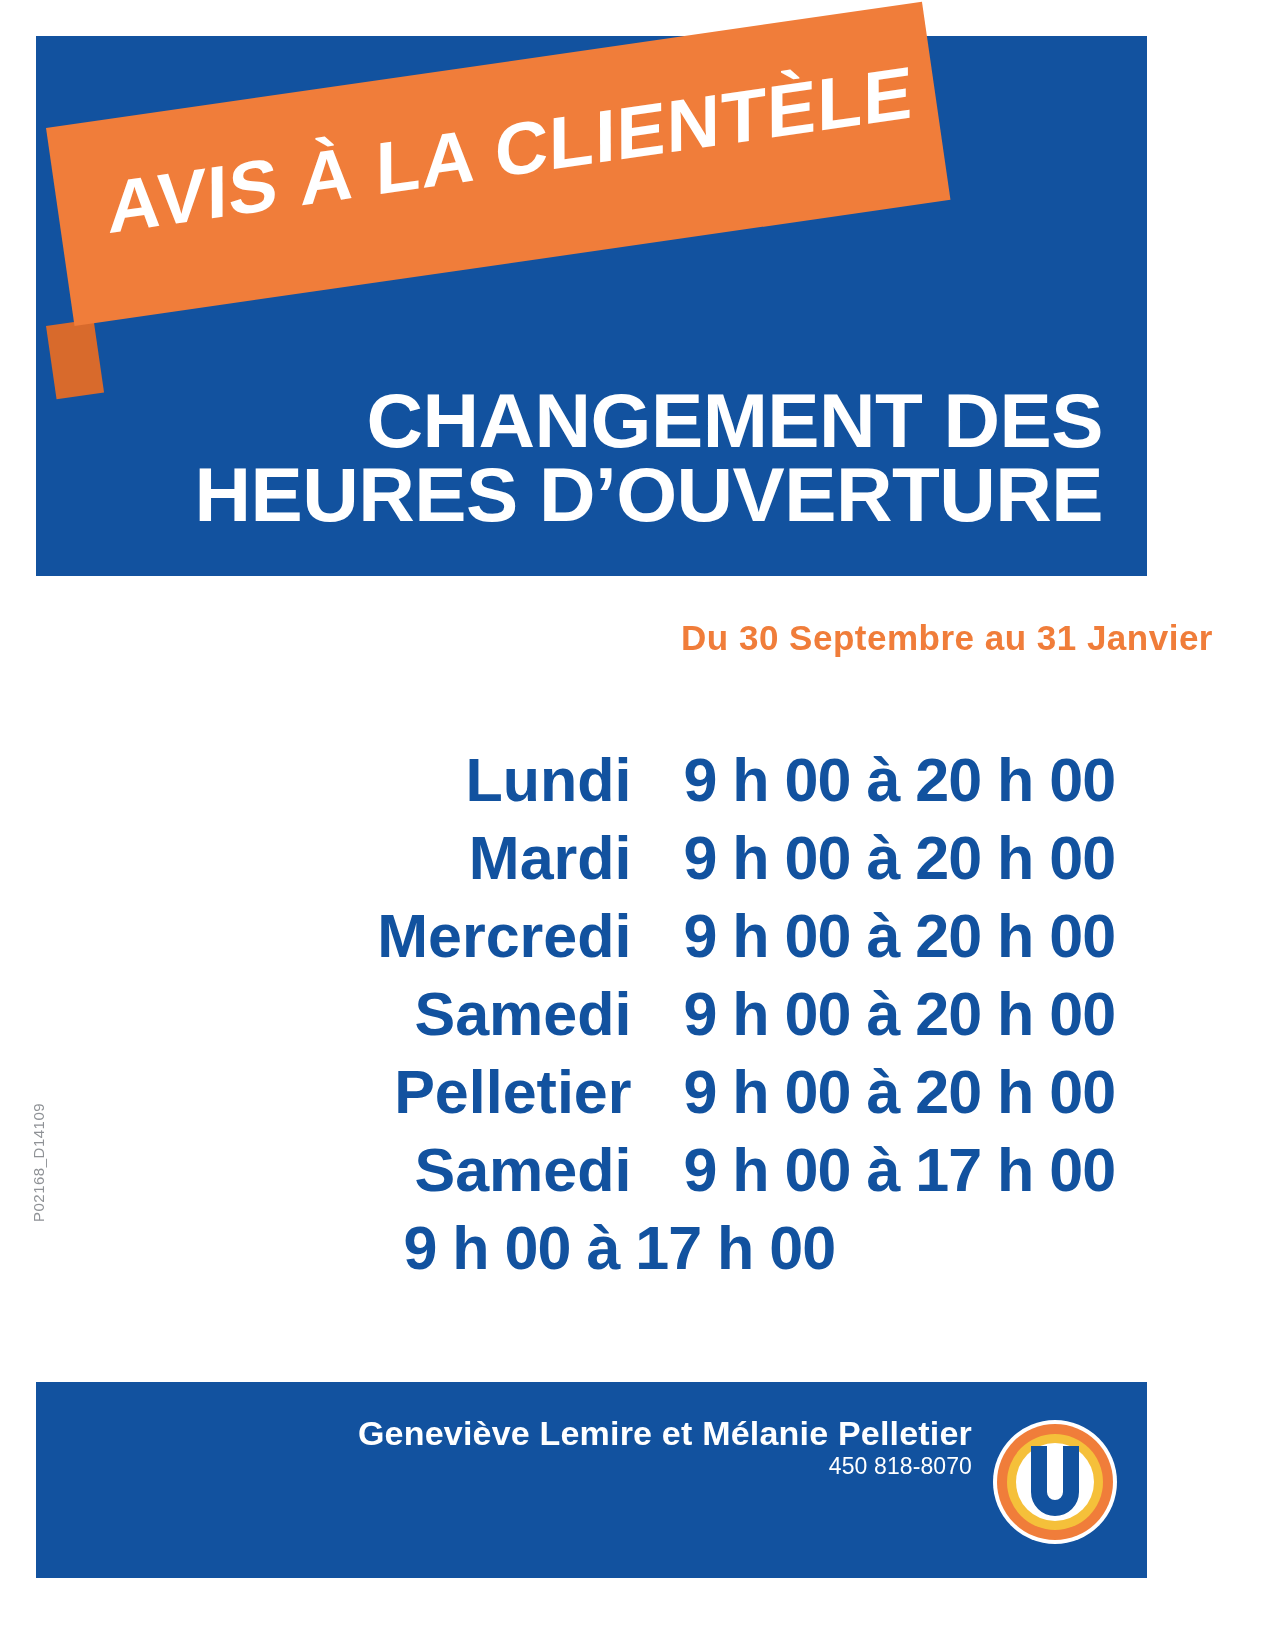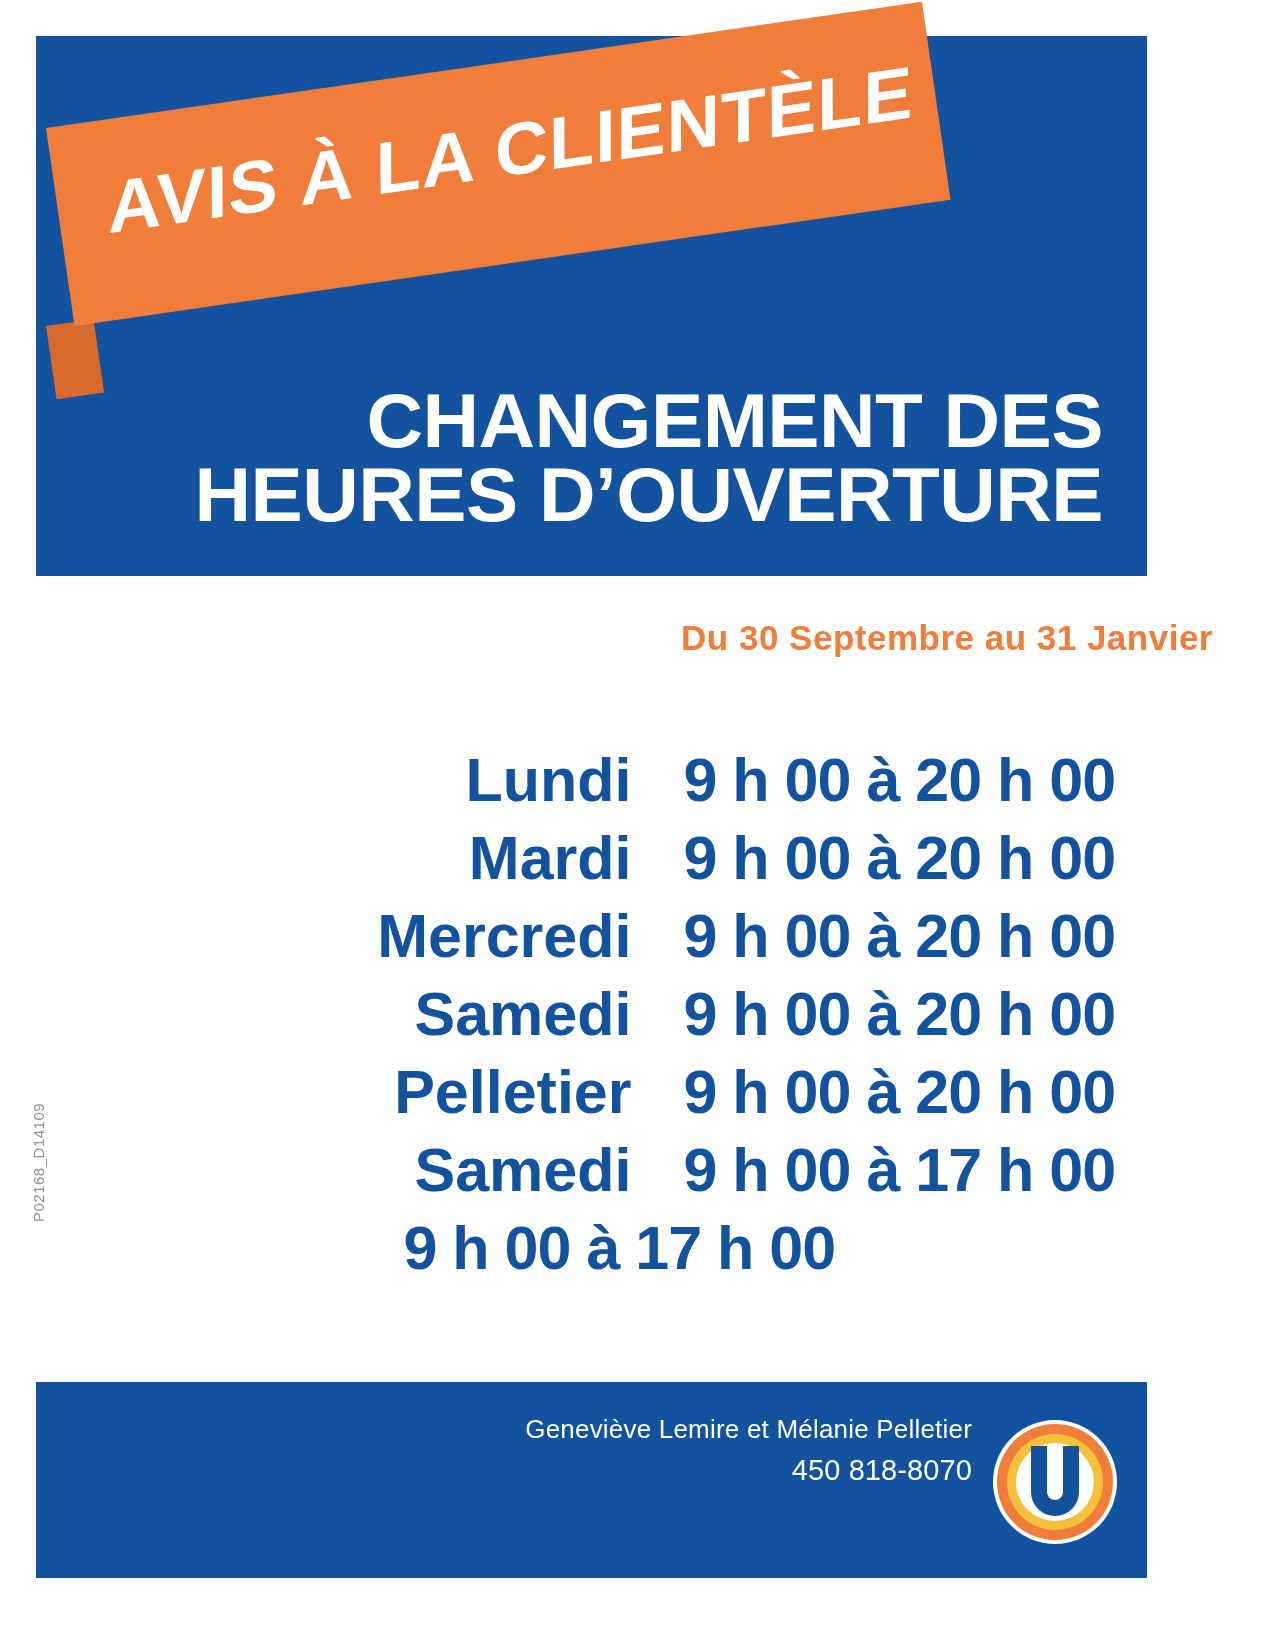--- a/index.html
+++ b/index.html
@@ -148,32 +148,32 @@
     background: #12529f;
   }
   .footer-text {
     position: absolute;
     right: 175px;
     top: 32px;
     text-align: right;
     color: #ffffff;
   }
   .footer-name {
-    font-size: 26px;
-    font-weight: normal;
+    font-size: 34px;
+    font-weight: bold;
     letter-spacing: 0.2px;
   }
   .footer-address {
     font-size: 23px;
     margin-top: 7px;
     letter-spacing: 0.1px;
   }
   .footer-phone {
-    font-size: 29px;
-    margin-top: 9px;
+    font-size: 23px;
+    margin-top: 0;
     letter-spacing: 0.1px;
   }
 
   
   .logo {
     position: absolute;
     right: 28px;
     top: 36px;
     width: 128px;
     height: 128px;

